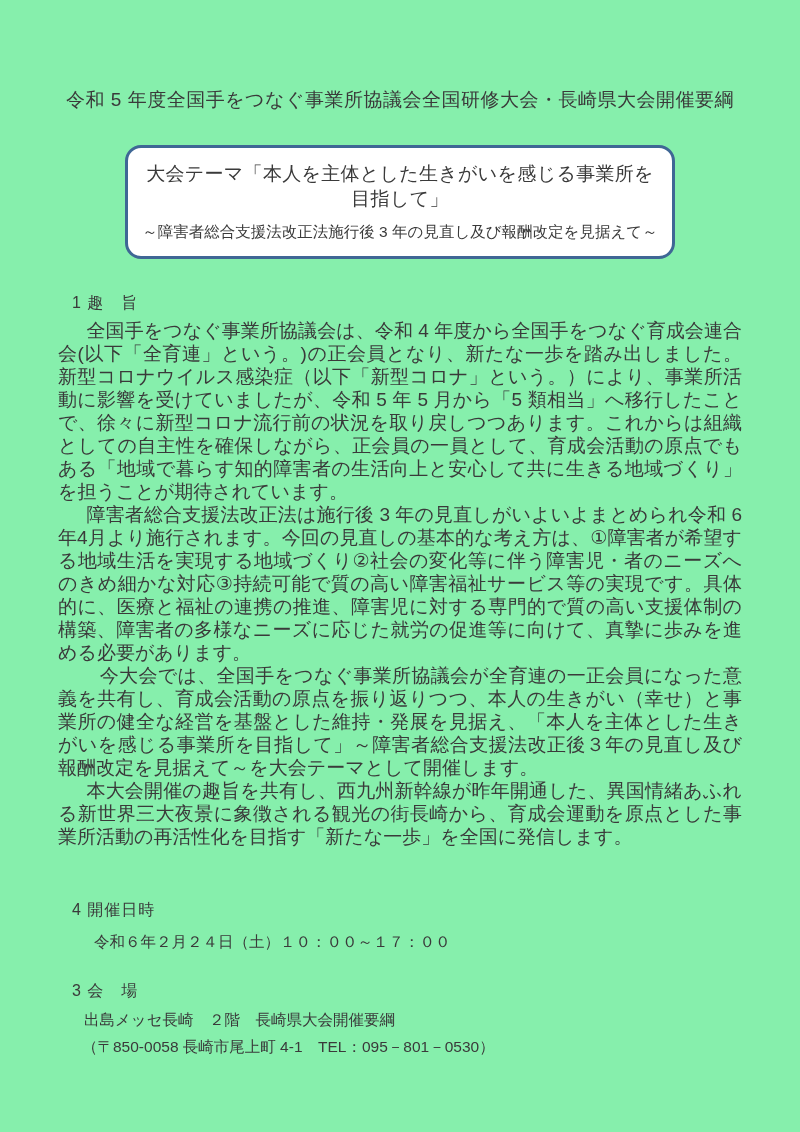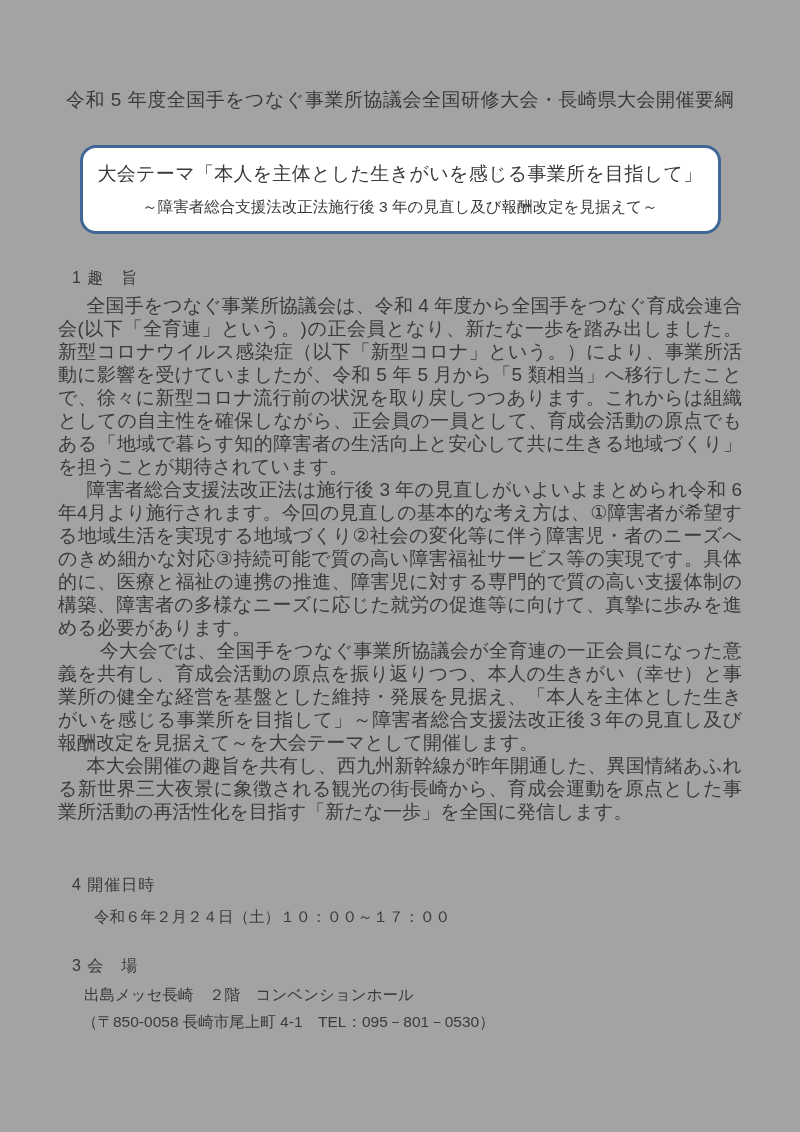--- a/index.html
+++ b/index.html
@@ -1,36 +1,36 @@
 <!DOCTYPE html>
 <html lang="ja"><head>
 <meta charset="utf-8">
 <style>
   html,body{margin:0;padding:0;background:#fff;}
   .page{
     position:relative;
     width:800px;height:1132px;
     margin:0 auto;
-    background:#a3a3a3;
+    background:#86efac;
     overflow:hidden;
     font-family:"Liberation Sans","DejaVu Sans",sans-serif;
     color:#3a3a3a;
   }
   .doc-title{
     margin:0;
     padding-top:86px;
     text-align:center;
     font-size:19px;
     font-weight:normal;
     line-height:27px;
     letter-spacing:0.5px;
   }
   .theme-box{
     box-sizing:border-box;
-    width:641px;
+    width:550px;
     margin:32px auto 0 auto;
     border:3px solid #3f6795;
     border-radius:16px;
     padding:13px 10px 14px 10px;
     text-align:center;
     background:#ffffff;
   }
   .theme-main{
     font-size:19px;
     line-height:25px;
@@ -94,19 +94,19 @@
     <p class="body-para wide-indent">今大会では、全国手をつなぐ事業所協議会が全育連の一正会員になった意義を共有し、育成会活動の原点を振り返りつつ、本人の生きがい（幸せ）と事業所の健全な経営を基盤とした維持・発展を見据え、「本人を主体とした生きがいを感じる事業所を目指して」～障害者総合支援法改正後３年の見直し及び報酬改定を見据えて～を大会テーマとして開催します。</p>
 
     <p class="body-para">本大会開催の趣旨を共有し、西九州新幹線が昨年開通した、異国情緒あふれる新世界三大夜景に象徴される観光の街長崎から、育成会運動を原点とした事業所活動の再活性化を目指す「新たな一歩」を全国に発信します。</p>
 
     <div class="sec-heading sec2">4 開催日時</div>
 
     <div class="sub-line indent-date">令和６年２月２４日（土）１０：００～１７：００</div>
 
     <div class="sec-heading sec3">3 会　場</div>
 
-    <div class="sub-line indent-venue">出島メッセ長崎　２階　コンベンションホール</div>
+    <div class="sub-line indent-venue">出島メッセ長崎　２階　長崎県大会開催要綱</div>
 
     <div class="sub-line indent-addr">（〒850-0058 長崎市尾上町 4-1　TEL：095－801－0530）</div>
 
 
   </div>
 </div>
 
 </body></html>

